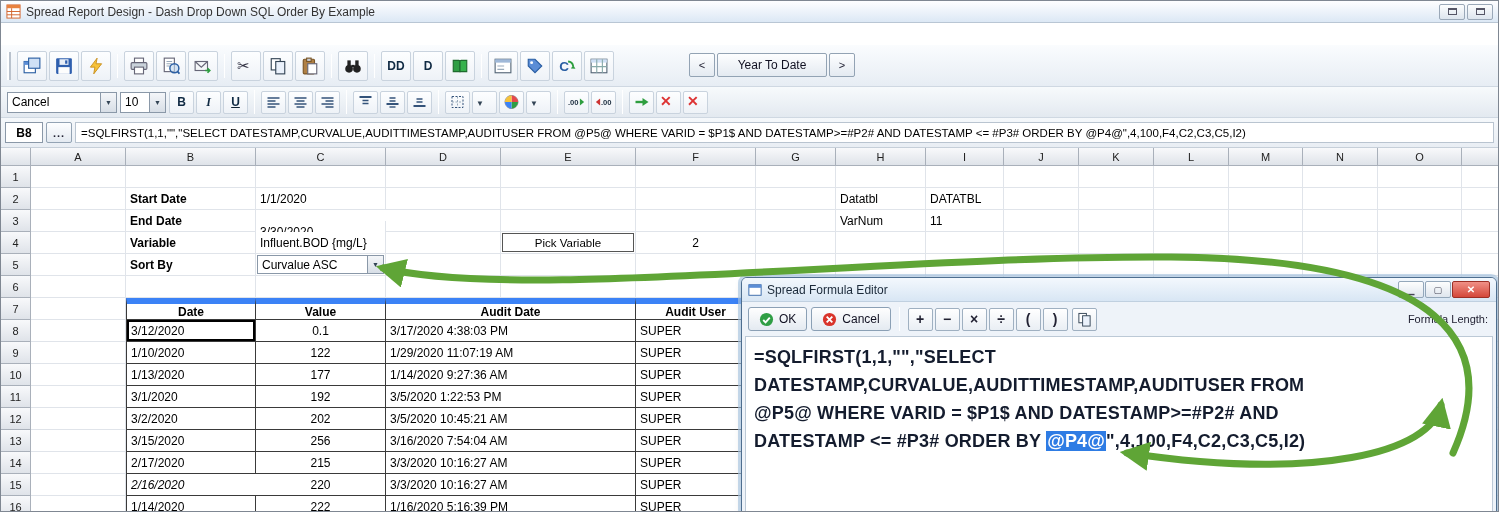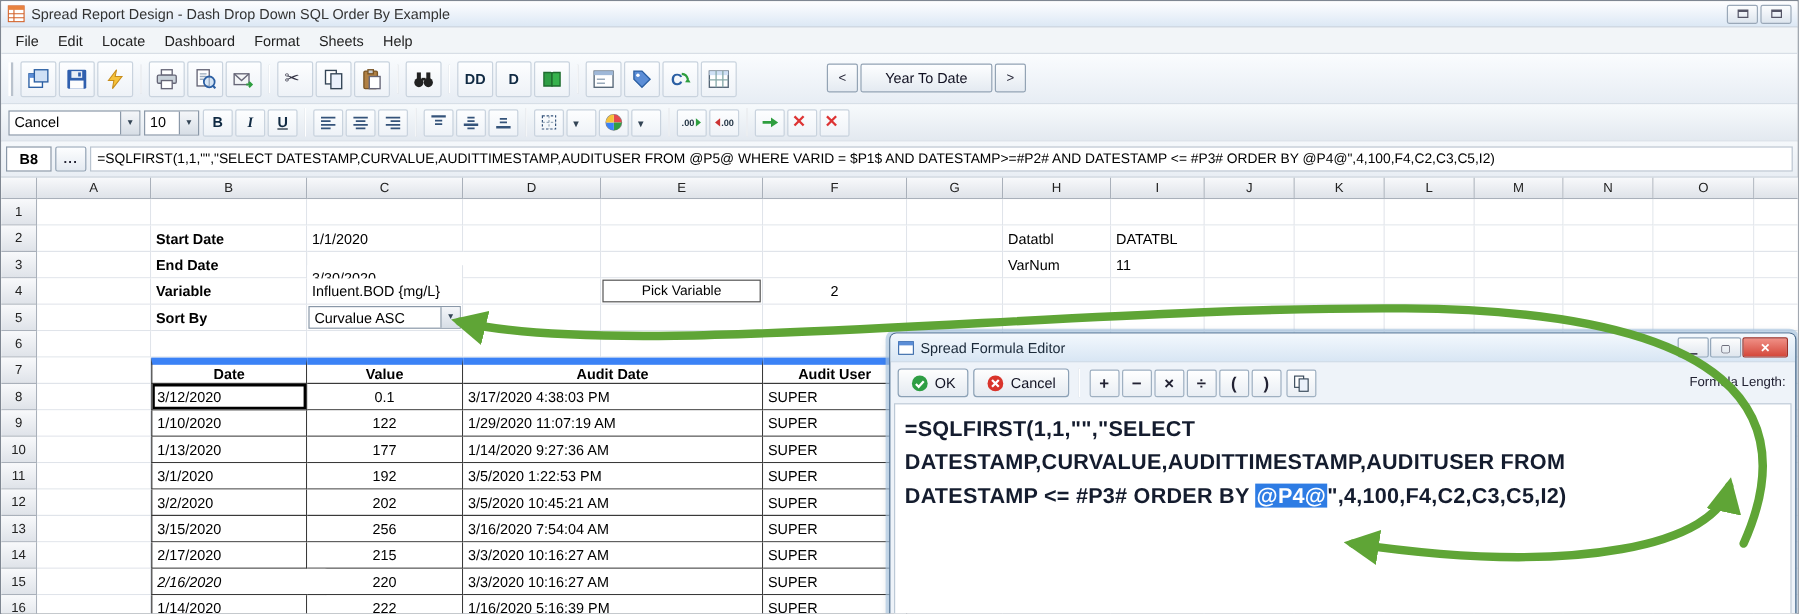--- a/index.html
+++ b/index.html
@@ -96,29 +96,20 @@
     <span class="winbtns">
       <span class="winbtn">
           <span class="boxglyph"></span>
         </span>
       <span class="winbtn">
           <span class="boxglyph"></span>
         </span>
     </span>
   </div>
 
-  <div class="menubar" id="menubar">
-      <span class="mitem">File</span>
-      <span class="mitem">Edit</span>
-      <span class="mitem">Locate</span>
-      <span class="mitem">Dashboard</span>
-      <span class="mitem">Format</span>
-      <span class="mitem">Sheets</span>
-      <span class="mitem">Help</span>
-    </div>
 
   <div class="tb1">
     <span class="grip"></span>
     <span id="tb1-buttons" class="tbgroup">
         <span class="tbtn">
           <span class="ico">
             <svg viewBox="0 0 16 16">
               <rect x="1" y="4" width="10" height="10" fill="#fff" stroke="#2b5fa3"></rect>
               <rect x="1" y="4" width="10" height="3" fill="#5b8dd6"></rect>
               <rect x="5" y="1" width="10" height="9" fill="#cfe0f5" stroke="#2b5fa3"></rect>
@@ -733,20 +724,21 @@
               <rect x="2" y="1.5" width="8" height="10" fill="#fff" stroke="#345"></rect>
               <rect x="6" y="4" width="8" height="11" fill="#eaf1fb" stroke="#345"></rect>
             </svg>
           </span>
         </span>
       <span class="fxlen">Formula Length:</span>
     </div>
     <div class="dlg-text" id="fx-lines">
         <div class="fxline">=SQLFIRST(1,1,"","SELECT</div>
         <div class="fxline">DATESTAMP,CURVALUE,AUDITTIMESTAMP,AUDITUSER FROM</div>
+        <div class="fxline">@P5@ WHERE VARID = $P1$ AND DATESTAMP&gt;=#P2# AND</div>
         <div class="fxline"><span>DATESTAMP &lt;= #P3# ORDER BY </span><span class="seltok">@P4@</span><span>",4,100,F4,C2,C3,C5,I2)</span></div>
       </div>
   </div>
 
   <svg class="arrow-svg" width="1499" height="512" viewBox="0 0 1499 512">
     <defs>
       <marker id="ah" viewBox="0 0 10 10" refX="7.5" refY="5" markerWidth="4.2" markerHeight="4.2" orient="auto-start-reverse">
         <path d="M0,0 L10,5 L0,10 z" fill="#5fa536"></path>
       </marker>
     </defs>

